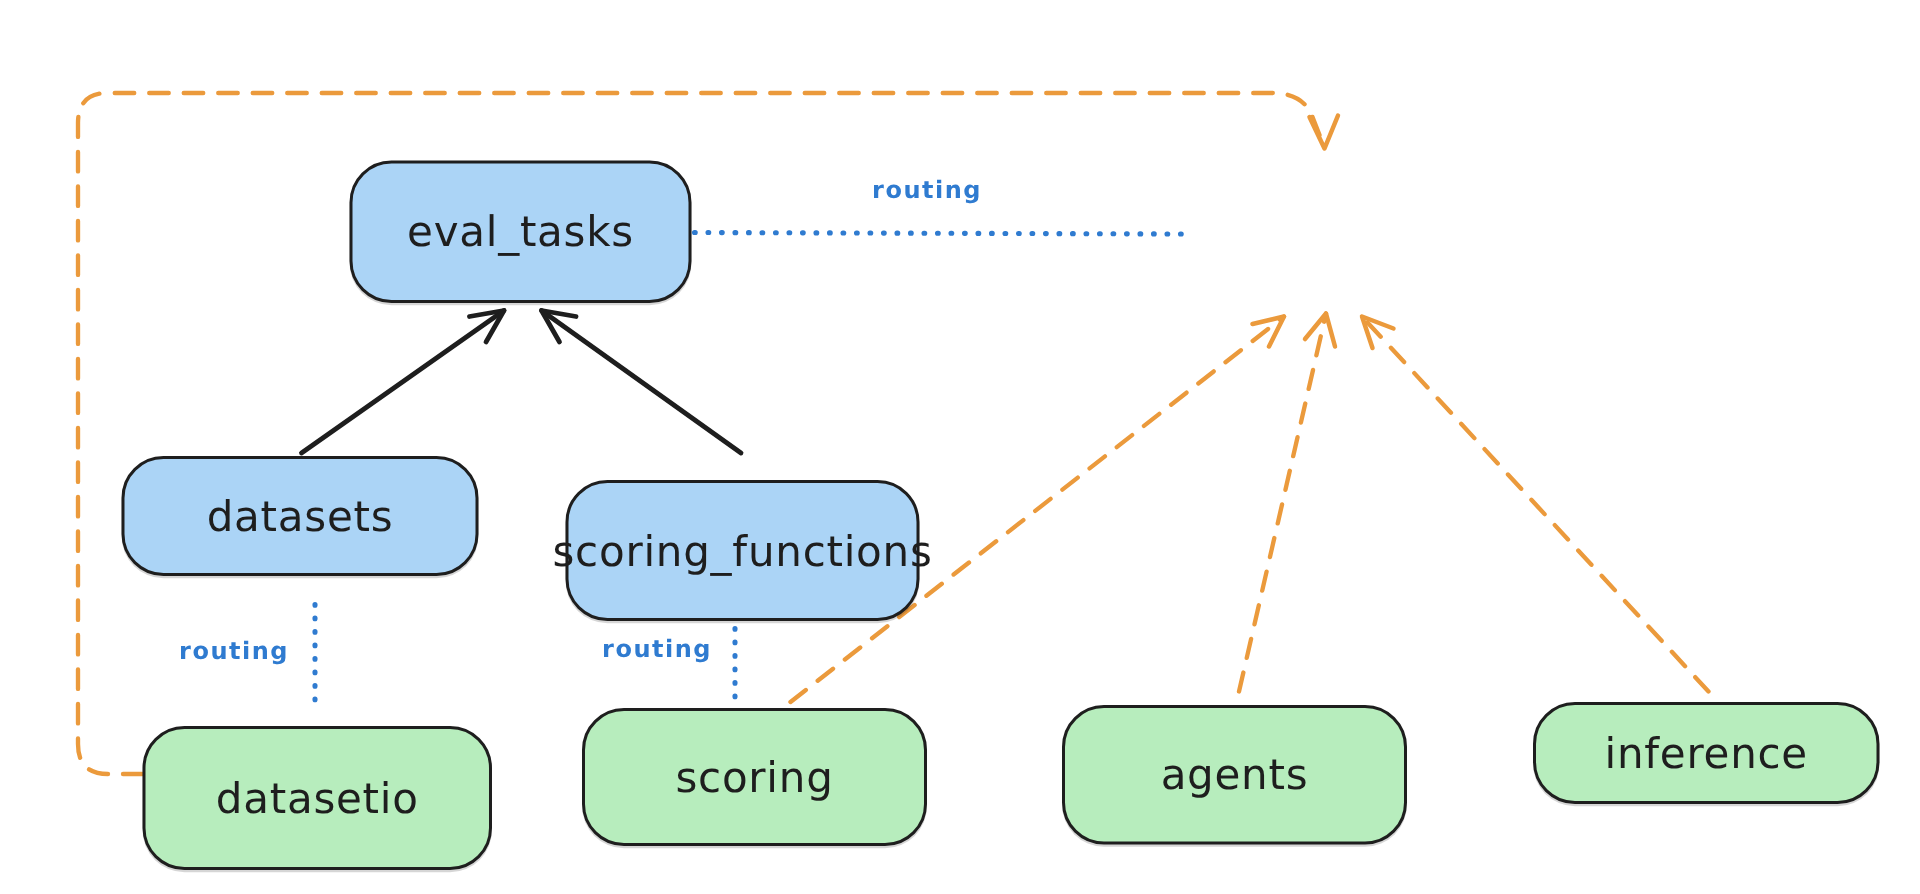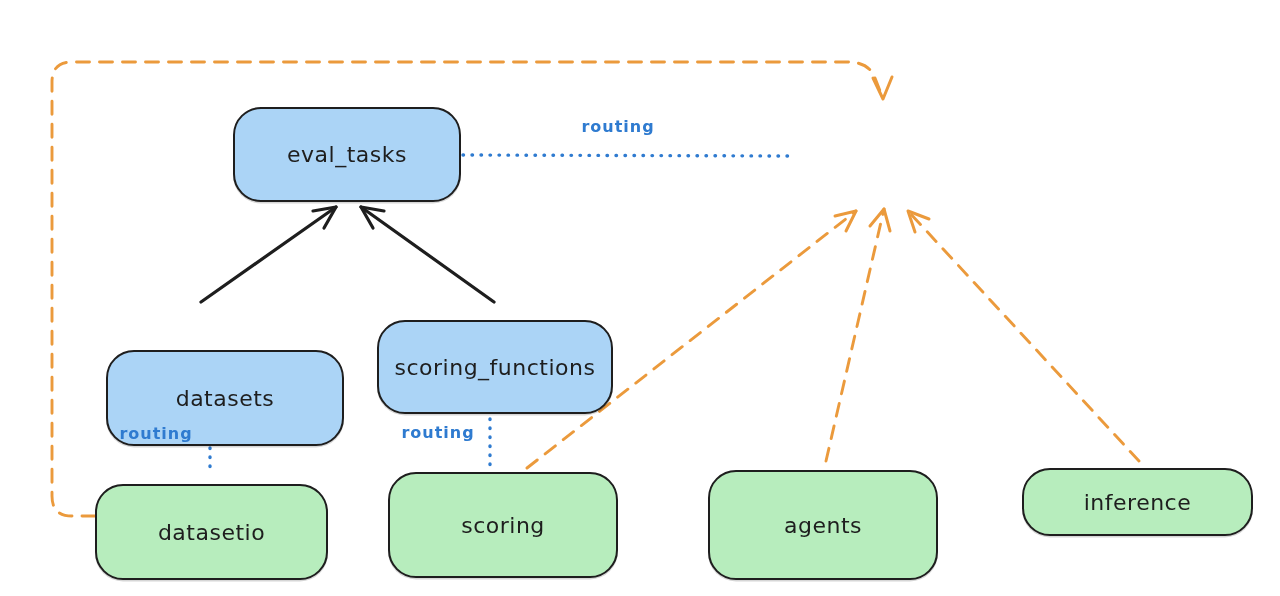--- a/index.html
+++ b/index.html
@@ -4,21 +4,21 @@
 <style>
   html,body{margin:0;padding:0;background:#ffffff;}
   .canvas{
     position:relative;width:1280px;height:596px;background:#ffffff;overflow:hidden;
     font-family:"DejaVu Sans","Liberation Sans",sans-serif;
   }
   .edges{position:absolute;left:0;top:0;width:1280px;height:596px;}
   .node{
     position:absolute;display:flex;align-items:center;justify-content:center;
     border:2.6px solid #1e1e1e;border-radius:28px;
-    font-size:22px;color:#1e1e1e;letter-spacing:.5px;
+    font-size:28px;color:#1e1e1e;letter-spacing:.5px;
     box-shadow:0 1.5px 0 rgba(30,30,30,.18);
     box-sizing:border-box;
   }
   .node.blue{background:#abd4f6;}
   .node.green{background:#b7edbd;}
   .edge-label{
     position:absolute;color:#2f7bd0;font-size:16px;font-weight:600;
     letter-spacing:1px;width:110px;text-align:center;
   }
   path{fill:none;stroke-linecap:round;stroke-linejoin:round;}
@@ -61,29 +61,29 @@
     </g>
     <g>
       <path class="orange-dashed" d="M1139,461 L908,211"></path>
       <path class="orange-head" d="M915,232 L908,211 L929,219"></path>
     </g>
   </svg>
 
   <div class="node blue" style="left:233px;top:107px;width:228px;height:95px;">eval_tasks</div>
 
 
-  <div class="node blue" style="left:106px;top:304px;width:238px;height:96px;margin-top:46px;">datasets</div>
+  <div class="node blue" style="left:81px;top:304px;width:238px;height:80px;">datasets</div>
 
   <div class="node blue" style="left:377px;top:320px;width:236px;height:94px;">scoring_functions</div>
 
   <div class="node green" style="left:95px;top:484px;width:233px;height:96px;">datasetio</div>
 
-  <div class="node green" style="left:388px;top:472px;width:230px;height:106px;">scoring</div>
+  <div class="node green" style="left:388px;top:472px;width:230px;height:92px;">scoring</div>
 
-  <div class="node green" style="left:708px;top:470px;width:230px;height:110px;">agents</div>
+  <div class="node green" style="left:708px;top:470px;width:230px;height:93px;">agents</div>
 
   <div class="node green" style="left:1022px;top:468px;width:231px;height:68px;">inference</div>
 
   <div class="edge-label" style="left:563px;top:117px;">routing</div>
 
   <div class="edge-label" style="left:101px;top:424px;">routing</div>
 
   <div class="edge-label" style="left:383px;top:423px;">routing</div>
 
 </div>

